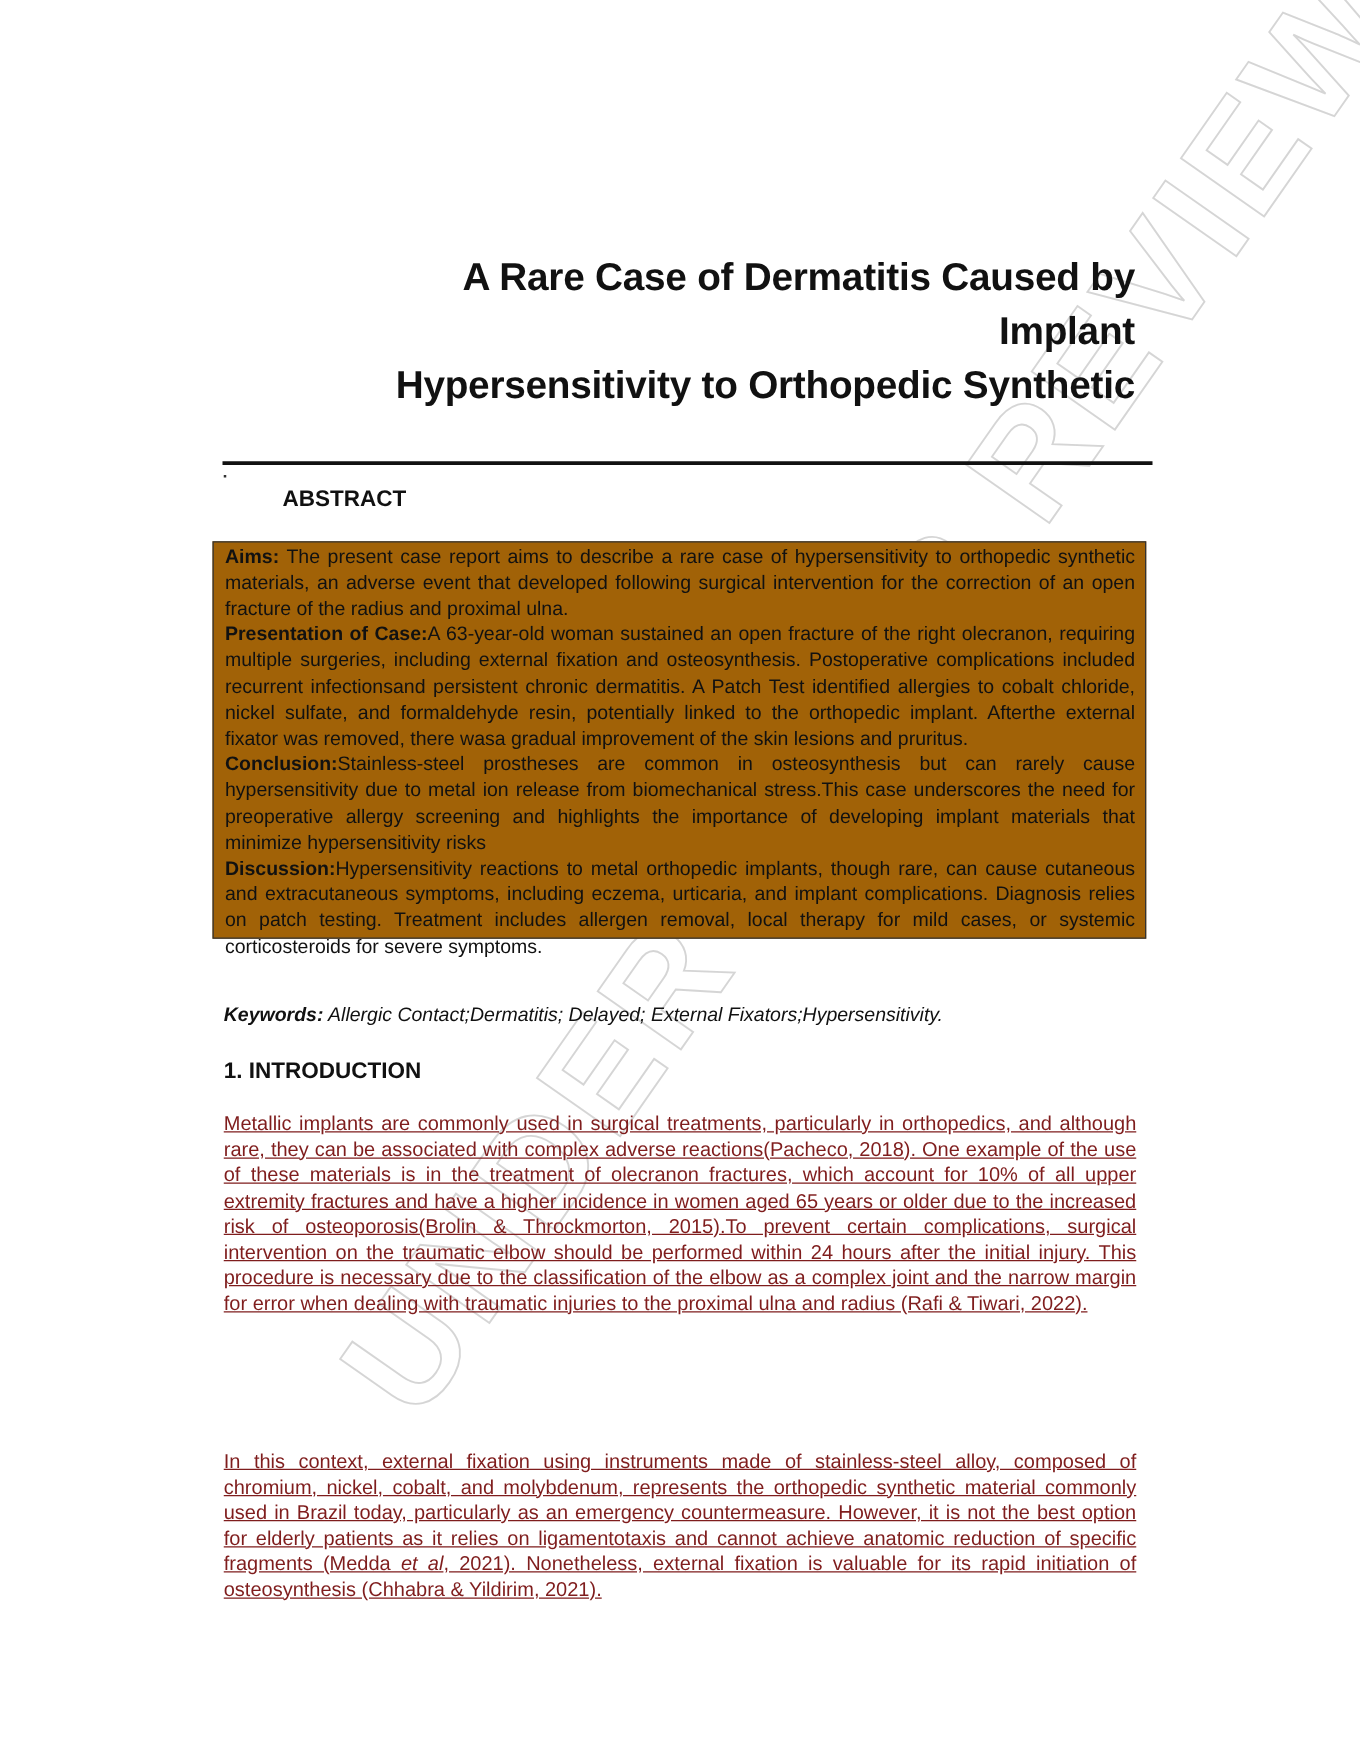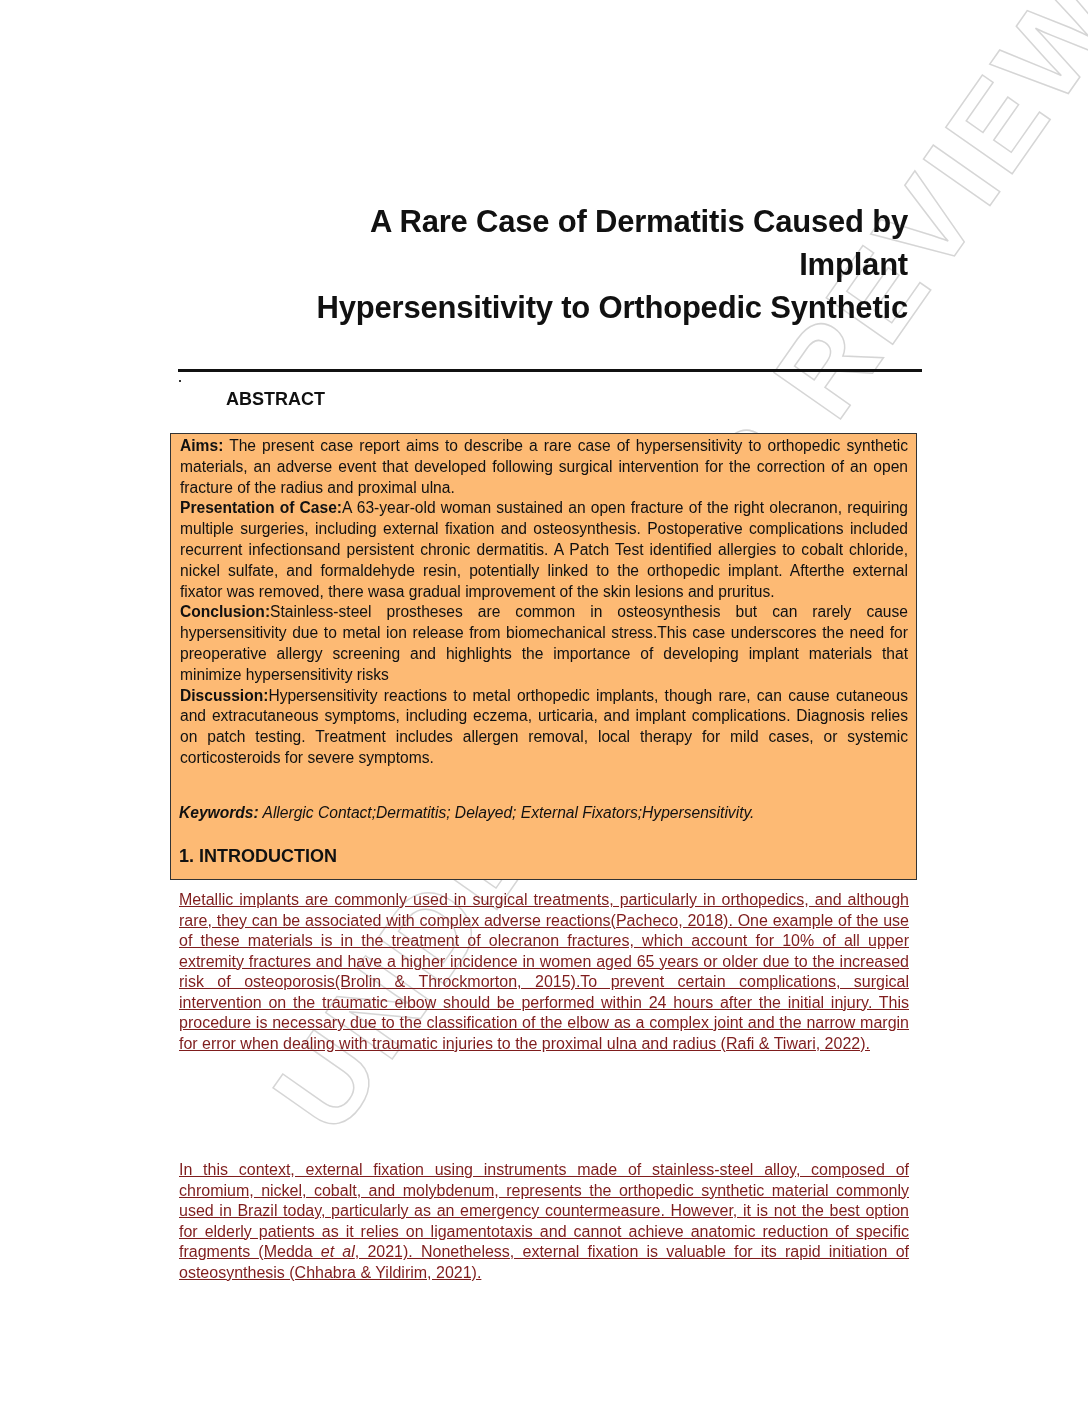--- a/index.html
+++ b/index.html
@@ -17,22 +17,22 @@
       position: absolute; left: 178px; top: 369px; width: 744px; height: 3px;
       background: #111111;
     }
     .dot {
       position: absolute; left: 179px; top: 380px; width: 2px; height: 2px; background: #333;
     }
     .abstract-heading {
       position: absolute; left: 179px; top: 388px; font-weight: bold; font-size: 18px; line-height: 22px; margin-left: 47px;
     }
     .abstract-box {
-      position: absolute; left: 170px; top: 433px; width: 747px; height: 447px;
-      border: 1px solid #333333; background: #fdba74; box-sizing: border-box;
+      position: absolute; left: 170px; top: 433px; width: 747px; height: 318px;
+      border: 1px solid #333333; background: #a16207; box-sizing: border-box;
       padding: 2px 8px 0 9px;
     }
     .abstract-box p {
       margin: 0; font-size: 15.6px; line-height: 20.8px; text-align: justify;
       color: #111111;
     }
     .keywords {
       position: absolute; left: 179px; top: 803px; width: 740px;
       font-size: 15.6px; line-height: 20px; font-style: italic;
     }

